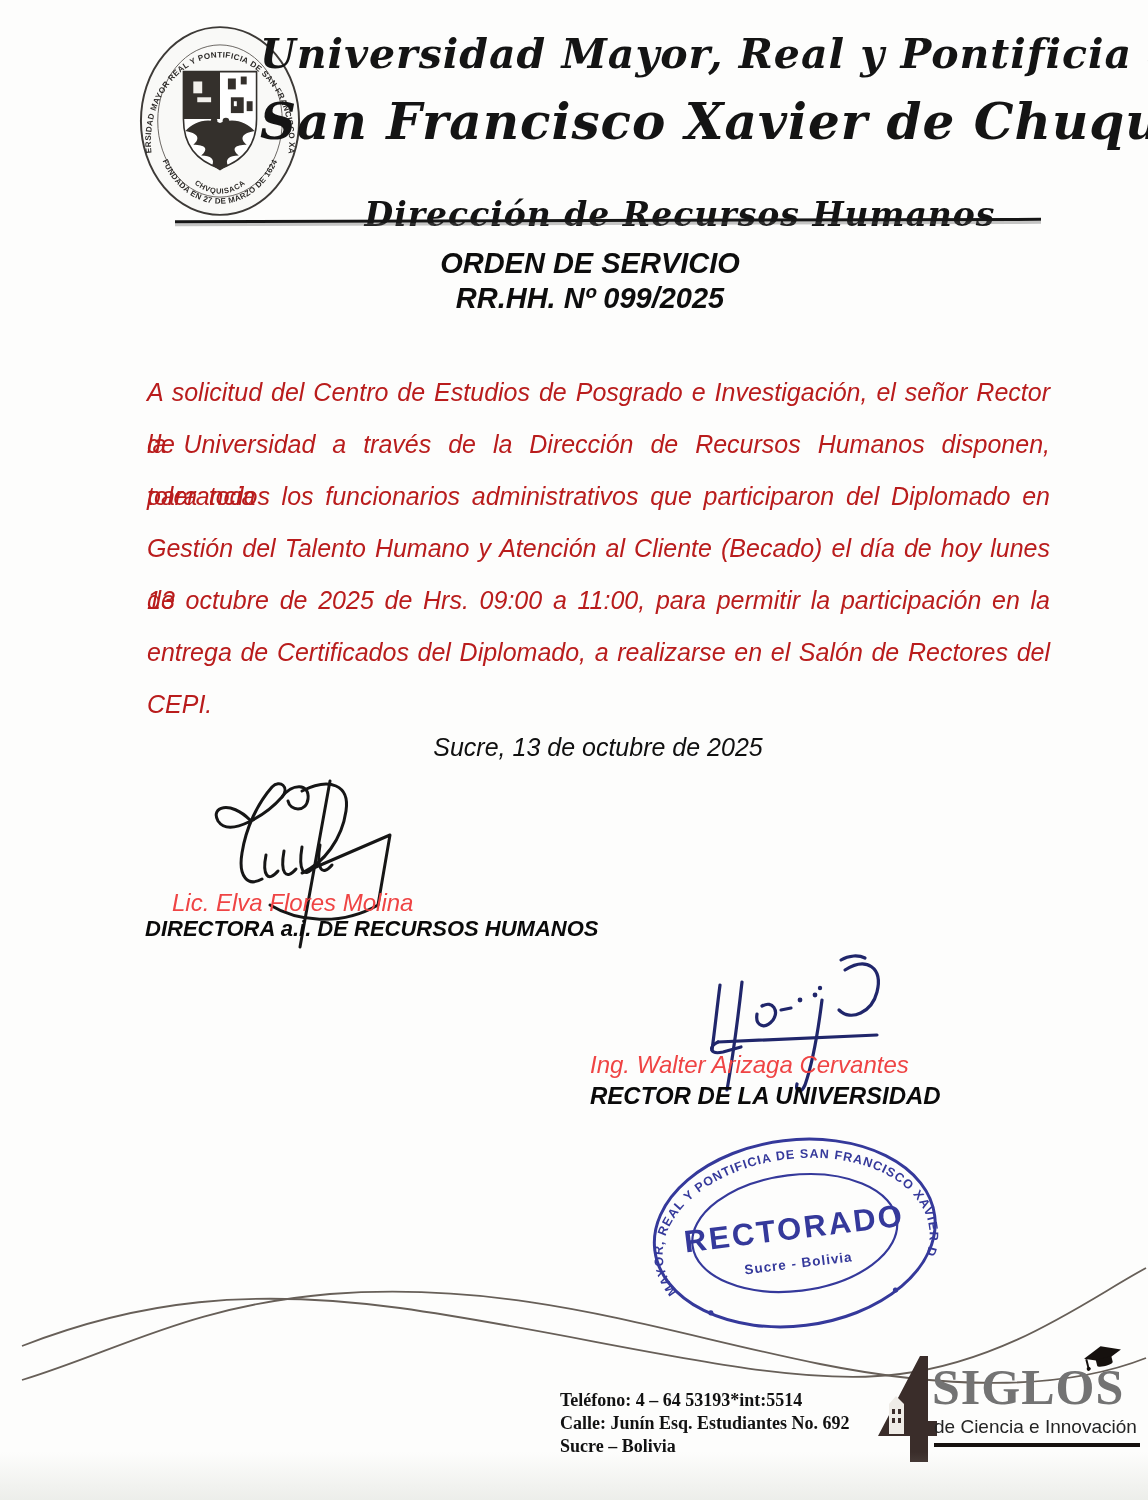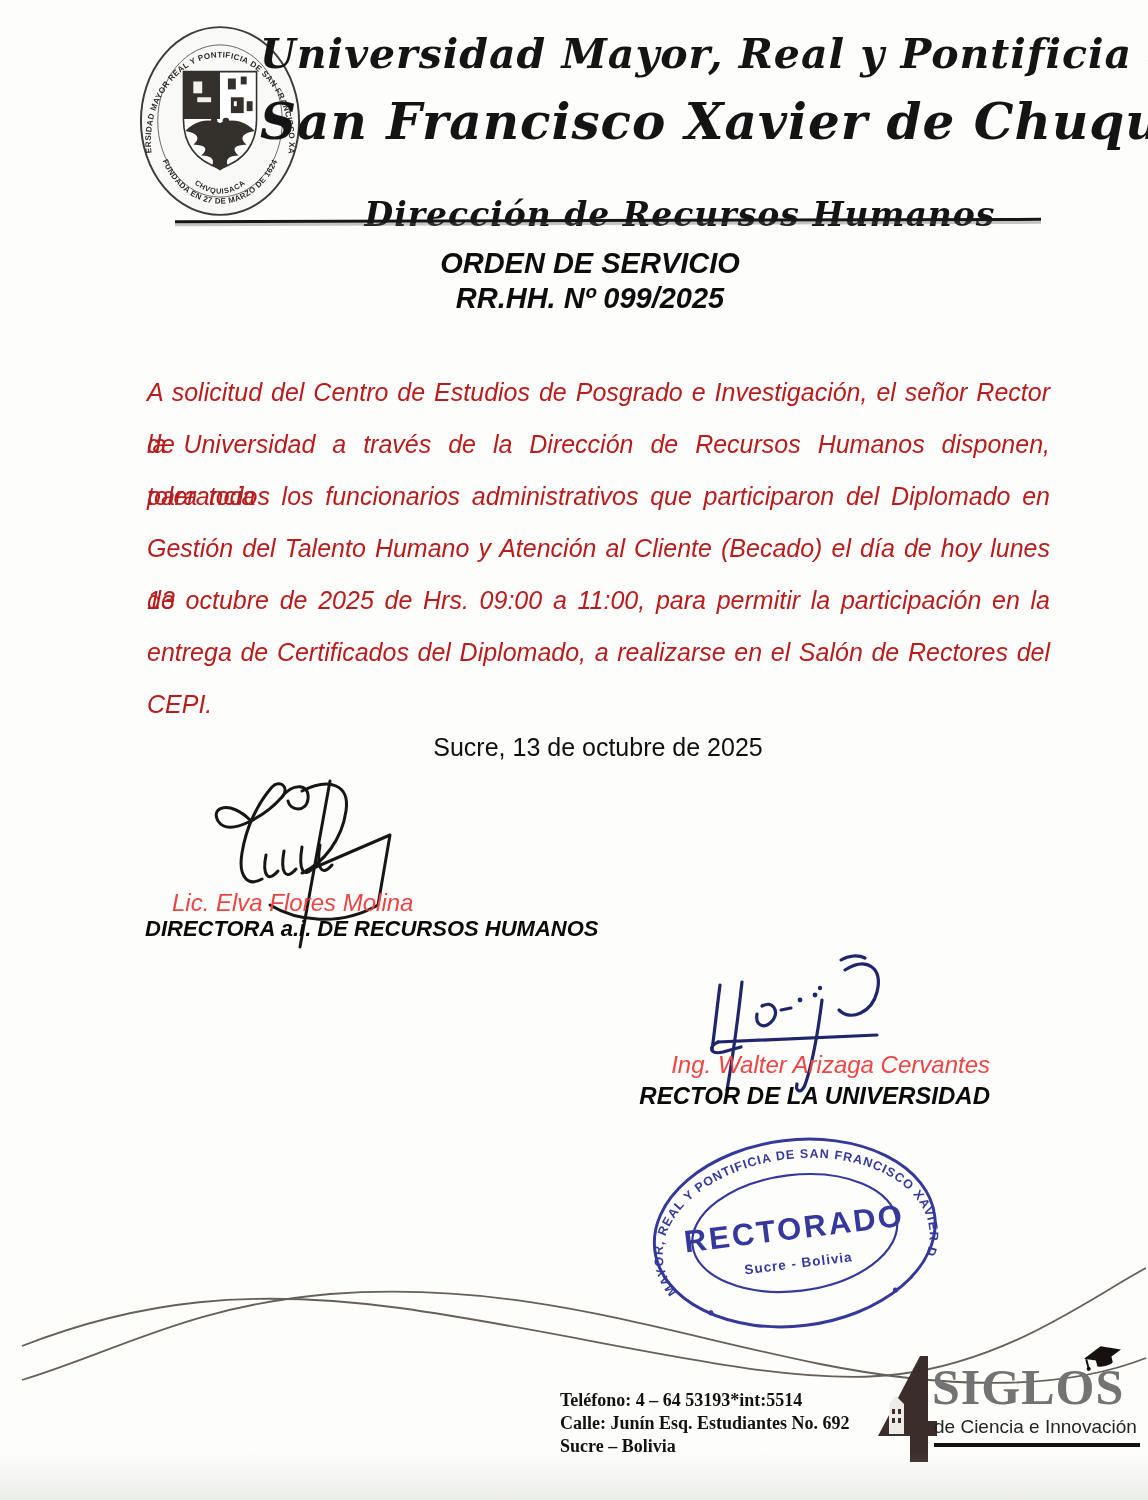--- a/index.html
+++ b/index.html
@@ -32,28 +32,28 @@
 
   
   .body-block{left:147px;top:366px;width:903px;}
   .body-line{
     font-style:italic;font-size:25px;height:52px;line-height:52px;
     color:#b91c1c;text-align:justify;text-align-last:justify;white-space:normal;
   }
   .body-line.last{text-align:center;text-align-last:left;}
 
   .dateline{left:48px;top:733px;width:1100px;text-align:center;
-    font-size:25px;color:#101010;}
+    font-style:italic;font-size:25px;color:#101010;}
 
   
   .sig-name{font-style:italic;font-size:24px;color:#ef4444;white-space:nowrap;}
   .sig-title{font-style:italic;font-weight:bold;font-size:22px;color:#0a0a0a;white-space:nowrap;}
   .sig1-name{left:172px;top:889px;}
   .sig1-title{left:145px;top:916px;}
-  .sig2-block{left:590px;top:1051px;width:400px;text-align:right;}
+  .sig2-block{left:590px;top:1051px;width:400px;text-align:left;}
   .sig2-title{font-size:24px;margin-top:3px;}
 
   
   .stamp{left:645px;top:1126px;transform:rotate(-7deg);opacity:.95;}
 
   
   .contact{left:560px;top:1389px;width:322px;text-align:left;
     font-family:"Liberation Serif",serif;font-weight:bold;font-size:18px;
     line-height:23px;color:#121212;}
   .logo-block{left:876px;top:1350px;width:260px;height:130px;}

